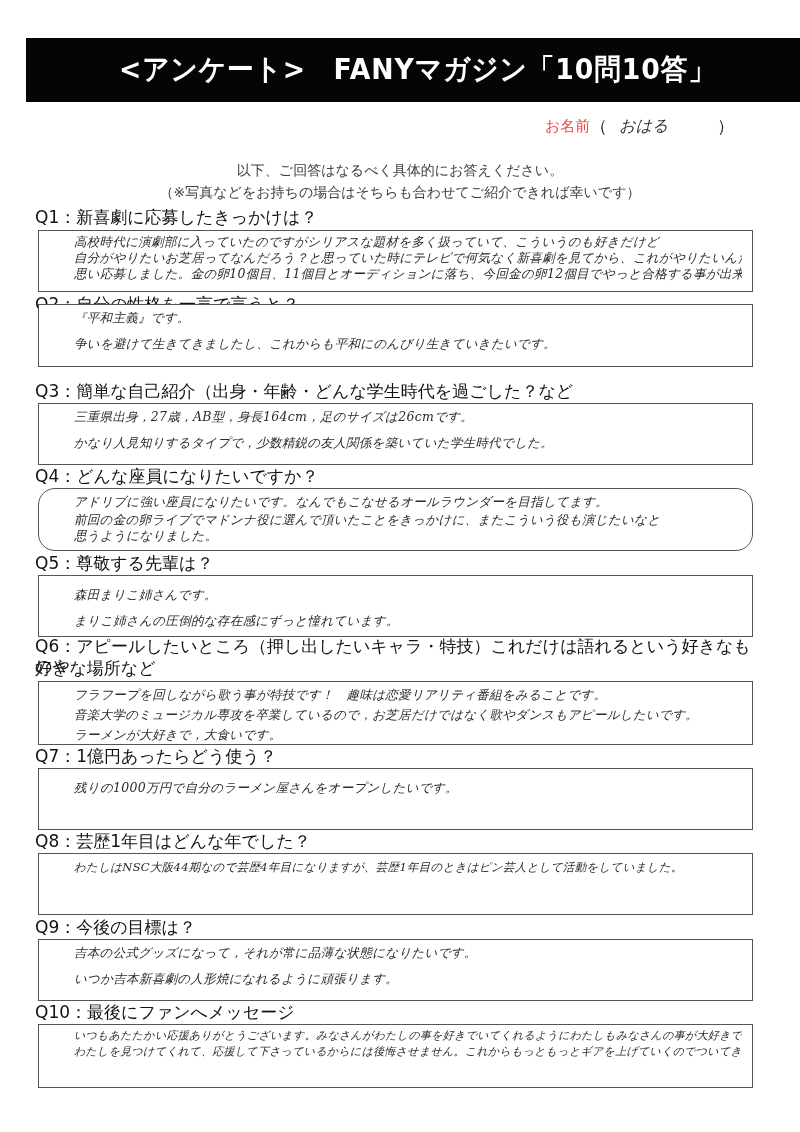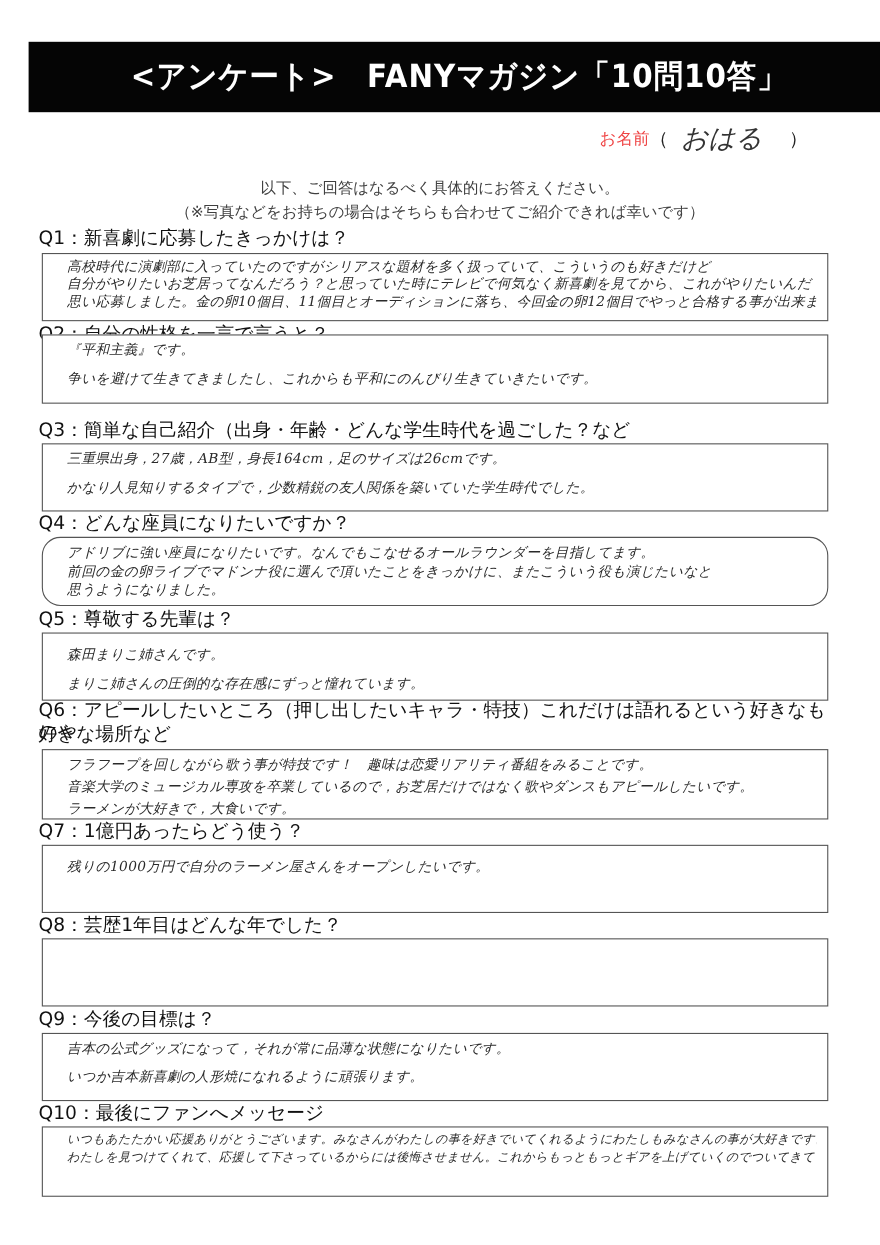--- a/index.html
+++ b/index.html
@@ -16,21 +16,21 @@
   }
 
   .name-row {
     position: absolute; left: 545px; top: 114px; height: 24px;
     display: flex; align-items: center; font-size: 15px;
   }
   .name-label { font-size: 15px; color: #ef4444; }
   .name-paren { font-size: 17px; color: #222; }
   .name-value {
     display: inline-block; width: 110px; padding-left: 12px;
-    font-family: Liberation Sans, sans-serif; font-style: italic; font-size: 24px; color: #333;
+    font-family: Liberation Sans, sans-serif; font-style: italic; font-size: 16px; color: #333;
   }
 
   .intro {
     position: absolute; left: 0; width: 800px; text-align: center;
     font-size: 14px; color: #404040;
   }
   .intro.l1 { top: 162px; }
   .intro.l2 { top: 184px; }
 
   .question {
@@ -38,21 +38,21 @@
     line-height: 20px; width: 730px;
   }
   .answer {
     position: absolute; left: 38px; width: 715px;
     border: 1.2px solid #555; background: #fff;
     padding: 3px 10px 0 22px;
   }
   .answer-line {
     font-family: "DejaVu Serif", serif; font-style: italic;
     font-size: 12.5px; line-height: 20px; color: #2a2a2a;
-    white-space: nowrap; overflow: hidden; letter-spacing: 0.3px;
+    white-space: nowrap; overflow: hidden; letter-spacing: 0.3px; margin-left: 13px;
   }
   .answer-line.tight { line-height: 16px; }
   .answer-line.gap { margin-top: 6px; }
 </style>
 </head>
 <body>
 
 <div class="banner">
   <span class="banner-title">&lt;アンケート&gt;　FANYマガジン「10問10答」</span>
 </div>
@@ -107,20 +107,21 @@
   <div class="answer-line">ラーメンが大好きで，大食いです。</div>
 </div>
 
 <div class="question" style="top:746px;">Q7：1億円あったらどう使う？</div>
 <div class="answer" style="top:768px;height:62px;">
   <div class="answer-line gap">残りの1000万円で自分のラーメン屋さんをオープンしたいです。</div>
 </div>
 
 <div class="question" style="top:831px;">Q8：芸歴1年目はどんな年でした？</div>
 <div class="answer" style="top:853px;height:62px;">
+  <div class="answer-line" style="font-size:11.5px;">わたしはNSC大阪44期なので芸歴4年目になりますが、芸歴1年目のときはピン芸人として活動をしていました。</div>
 </div>
 
 <div class="question" style="top:917px;">Q9：今後の目標は？</div>
 <div class="answer" style="top:939px;height:62px;">
   <div class="answer-line">吉本の公式グッズになって，それが常に品薄な状態になりたいです。</div>
   <div class="answer-line gap">いつか吉本新喜劇の人形焼になれるように頑張ります。</div>
 </div>
 
 <div class="question" style="top:1002px;">Q10：最後にファンへメッセージ</div>
 <div class="answer" style="top:1024px;height:64px;">

